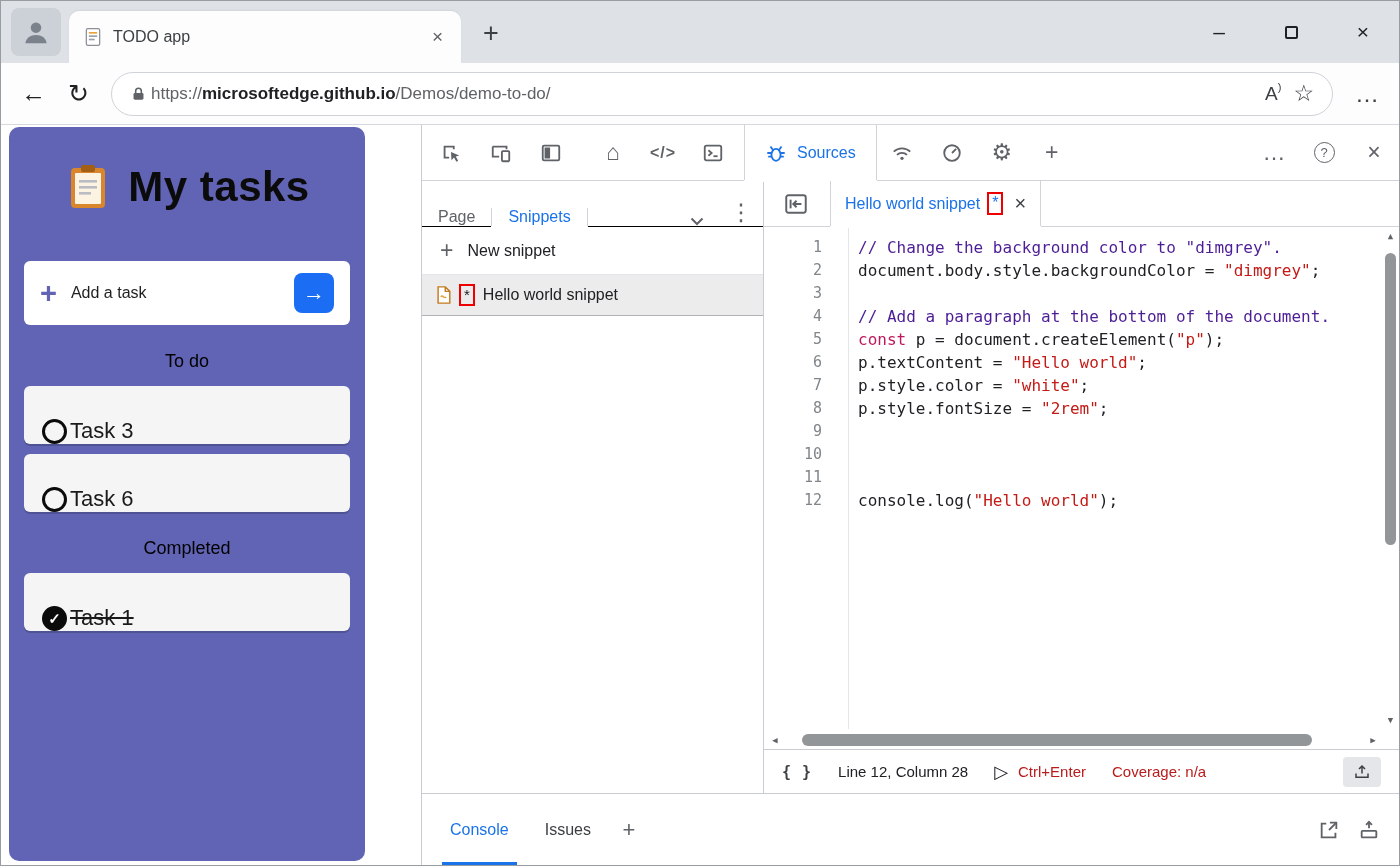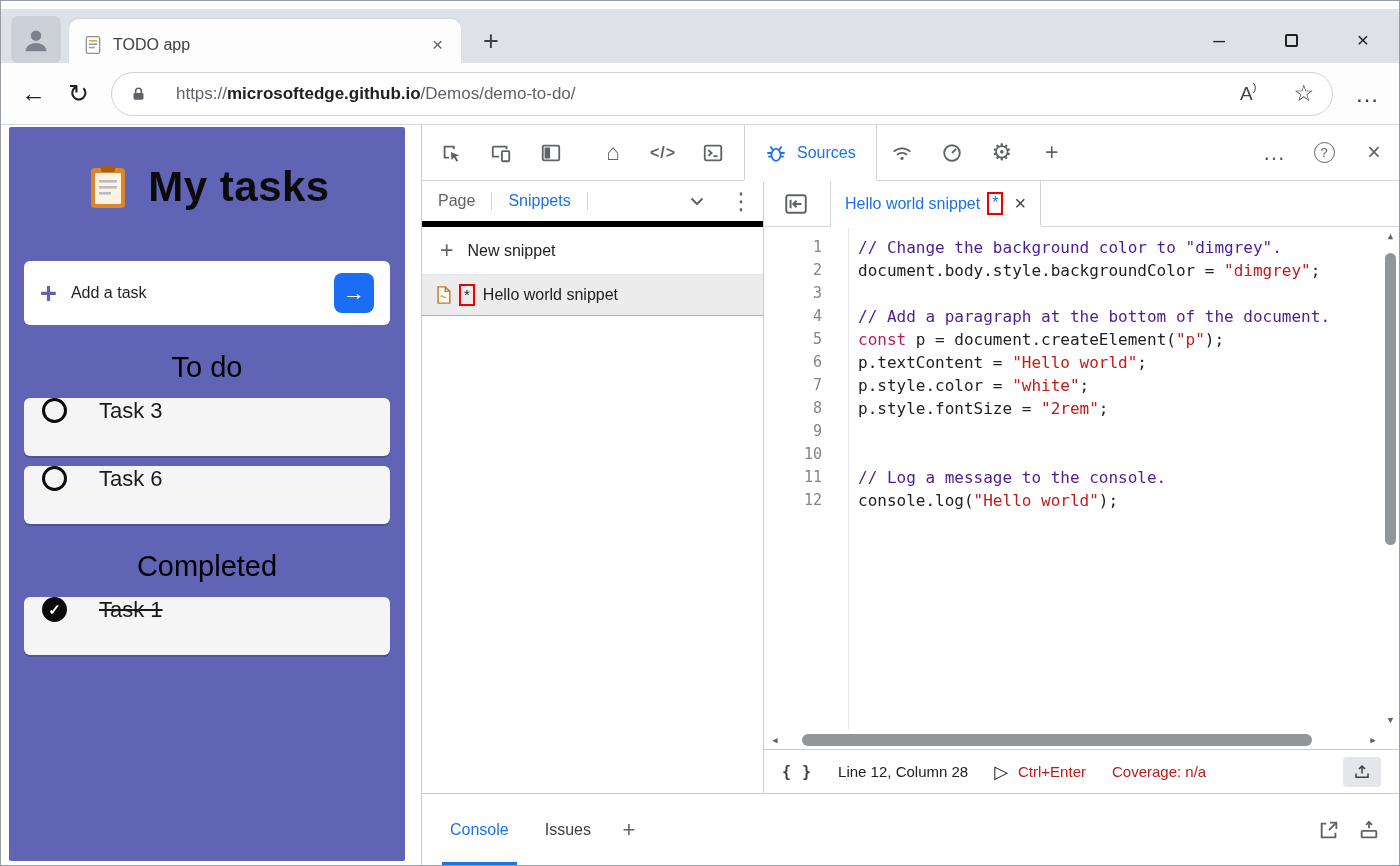--- a/index.html
+++ b/index.html
@@ -1,69 +1,69 @@
 <!DOCTYPE html>
 <html><head>
 <meta charset="utf-8">
 <style>
 *{margin:0;padding:0;box-sizing:border-box}
 html,body{width:1400px;height:866px;overflow:hidden;font-family:"Liberation Sans",sans-serif;background:#fff}
 .window{position:relative;width:1400px;height:866px;background:#fff;border:1px solid #989ca3}
 
-.titlebar{position:absolute;top:8px;left:0;right:0;height:62px;background:#dee1e6}
+.titlebar{position:absolute;top:0;left:0;right:0;height:62px;background:#dee1e6}
 .avatar{position:absolute;left:10px;top:7px;width:50px;height:48px;background:#ccd0d7;border-radius:8px;display:flex;align-items:center;justify-content:center}
 .browser-tab{position:absolute;left:68px;top:10px;width:392px;height:52px;background:#fdfdfd;border-radius:10px 10px 0 0;display:flex;align-items:center;padding:0 14px;gap:10px;box-shadow:0 -1px 2px rgba(0,0,0,.06)}
 .tab-title{flex:1;font-size:16px;color:#3c4043;white-space:nowrap;overflow:hidden}
 .tab-close{font-size:19px;color:#5f6368;padding:0 4px}
 .new-tab{position:absolute;left:474px;top:16px;width:32px;height:32px;font-size:27px;color:#3c4043;display:flex;align-items:center;justify-content:center}
 .win-controls{position:absolute;right:0;top:0;height:62px;display:flex}
 .win-btn{width:72px;height:100%;display:flex;align-items:center;justify-content:center;font-size:21px;color:#202124}
 .max-box{width:13px;height:13px;border:2px solid #202124;border-radius:2px}
 
 .navbar{position:absolute;top:62px;left:0;right:0;height:62px;background:#fdfdfd;border-bottom:1px solid #d5d8dd;display:flex;align-items:center;padding:0 20px;gap:22px}
 .nav-icon{font-size:25px;color:#202124}
-.address-bar{flex:1;height:44px;border:1px solid #cfd3d9;border-radius:22px;background:#fff;display:flex;align-items:center;padding:16px 18px;gap:29px}
+.address-bar{flex:1;height:44px;border:1px solid #cfd3d9;border-radius:22px;background:#fff;display:flex;align-items:center;padding:16px 18px;gap:4px}
 .url{flex:1;font-size:17px;color:#5f6368;white-space:nowrap;overflow:hidden}
 .url-domain{color:#202124;font-weight:700}
 .read-aloud{font-size:19px;color:#3c4043;display:flex;align-items:flex-start}
 .ra-mark{font-size:11px;margin-top:-2px}
 .star{font-size:23px;color:#3c4043;margin-left:8px}
 .menu-dots{font-size:24px;color:#3c4043}
 
 .content{position:absolute;top:124px;left:0;right:0;bottom:0;background:#fff}
 
-.todo-panel{position:absolute;left:8px;top:2px;width:396px;bottom:4px;background:#6164b4;border-radius:2px;padding:0 15px;overflow:hidden}
+.todo-panel{position:absolute;left:8px;top:2px;width:356px;bottom:4px;background:#6164b4;border-radius:10px;padding:0 15px;overflow:hidden}
 .todo-title-row{display:flex;align-items:center;justify-content:center;gap:16px;margin-top:36px}
 .todo-title{font-size:42px;font-weight:800;color:#0b0b0b;letter-spacing:.5px}
 .add-task{margin-top:50px;height:64px;background:#fff;border-radius:6px;display:flex;align-items:center;padding:0 16px;gap:14px}
 .add-plus{font-size:29px;font-weight:700;color:#6164b4;line-height:1}
 .add-input{flex:1;border:none;outline:none;font-size:16px;color:#1f1f1f;font-family:inherit;background:transparent;min-width:0}
 .add-input::placeholder{color:#1f1f1f;opacity:1}
 .add-submit{width:40px;height:40px;border:none;border-radius:8px;background:#1b6ef3;color:#fff;font-size:22px;display:flex;align-items:center;justify-content:center;flex-shrink:0}
-.section-heading{margin:26px 0 14px;text-align:center;font-size:29px;font-weight:500;color:#000}
+.section-heading{margin:26px 0 14px;text-align:center;font-size:18px;font-weight:500;color:#000}
 .section-heading.completed{}
-.task{height:58px;background:#f5f5f5;border-radius:6px;display:flex;align-items:flex-start;padding:0 18px;gap:32px;margin-bottom:10px;box-shadow:0 2px 0 rgba(0,0,0,.18)}
+.task{height:58px;background:#f5f5f5;border-radius:6px;display:flex;align-items:flex-end;padding:0 18px;gap:3px;margin-bottom:10px;box-shadow:0 2px 0 rgba(0,0,0,.18)}
 .task-circle{width:25px;height:25px;border:3px solid #0b0b0b;border-radius:50%;flex-shrink:0;background:transparent}
 .task-circle.done{background:#0b0b0b;display:flex;align-items:center;justify-content:center}
 .task-circle.done span{color:#fff;font-size:15px;font-weight:700}
 .task-label{font-size:22px;color:#1a1a1a}
 .task-label.done{text-decoration:line-through}
 
 .devtools{position:absolute;left:420px;top:0;right:0;bottom:0;border-left:1px solid #c9ccd1;background:#fff;display:flex;flex-direction:column}
 .dt-toolbar{height:56px;border-bottom:1px solid #d0d3d8;display:flex;align-items:stretch;padding-left:4px;flex-shrink:0}
 .icon-btn{min-width:50px;display:flex;align-items:center;justify-content:center;color:#5f6368;font-size:23px;cursor:default}
 .group-start{margin-left:12px}
 .elements-glyph{font-size:16px;font-weight:700;letter-spacing:1px}
 .sources-tab{display:flex;align-items:center;gap:10px;padding:0 20px;margin-left:6px;border-left:1px solid #d0d3d8;border-right:1px solid #d0d3d8;background:#fff;color:#1a73e8;font-size:16px;position:relative;z-index:2;box-shadow:0 2px 0 #fff}
 .help-circle{width:21px;height:21px;border:1.6px solid #5f6368;border-radius:50%;display:flex;align-items:center;justify-content:center;font-size:13px}
 .flex-spacer{flex:1}
 .dt-main{flex:1;display:flex;min-height:0}
 
 .navigator{width:342px;flex-shrink:0;border-right:1px solid #c9ccd1;display:flex;flex-direction:column;background:#fff}
-.nav-header{height:46px;border-bottom:6px solid #000000;display:flex;align-items:center;flex-shrink:0}
+.nav-header{height:46px;border-bottom:1px solid #000000;display:flex;align-items:flex-end;flex-shrink:0}
 .nav-tab{display:flex;align-items:center;padding:0 16px;font-size:16px;color:#5f6368}
 .nav-tab.active{color:#1a73e8;border-left:1px solid #d0d3d8;border-right:1px solid #d0d3d8;background:#fff;position:relative;z-index:2;box-shadow:0 2px 0 #fff}
 .nav-header .icon-btn{min-width:44px}
 .new-snippet{height:48px;display:flex;align-items:center;gap:14px;padding-left:18px;border-bottom:1px solid #e3e5e8;font-size:16px;color:#202124;flex-shrink:0}
 .ns-plus{font-size:23px;color:#5f6368;line-height:1}
 .snippet-item{height:41px;display:flex;align-items:center;gap:8px;padding-left:14px;background:#ececec;border-bottom:1px solid #aeb1b6;font-size:16px;color:#202124;flex-shrink:0}
 
 .editor-pane{flex:1;display:flex;flex-direction:column;min-width:0}
 .editor-header{height:46px;border-bottom:1px solid #d0d3d8;display:flex;align-items:stretch;padding-left:10px;flex-shrink:0}
 .editor-header .icon-btn{min-width:44px}
@@ -354,21 +354,20 @@
                 </div>
                 <div class="code-line">
                   <span class="ln">9</span>
                 </div>
                 <div class="code-line">
                   <span class="ln">10</span>
                   <span class="code-text"></span>
                 </div>
                 <div class="code-line">
                   <span class="ln">11</span>
-                  <span class="code-text"><span class="tok-com">// Log a message to the console.</span></span>
                 </div>
                 <div class="code-line">
                   <span class="ln">12</span>
                   <span class="code-text"><span class="tok-pln">console.log(</span><span class="tok-str">"Hello world"</span><span class="tok-pln">);</span></span>
                 </div>
               </div>
             <div class="vscroll">
               <span class="scroll-arrow up">▲</span>
               <div class="vthumb"></div>
               <span class="scroll-arrow down">▼</span>

